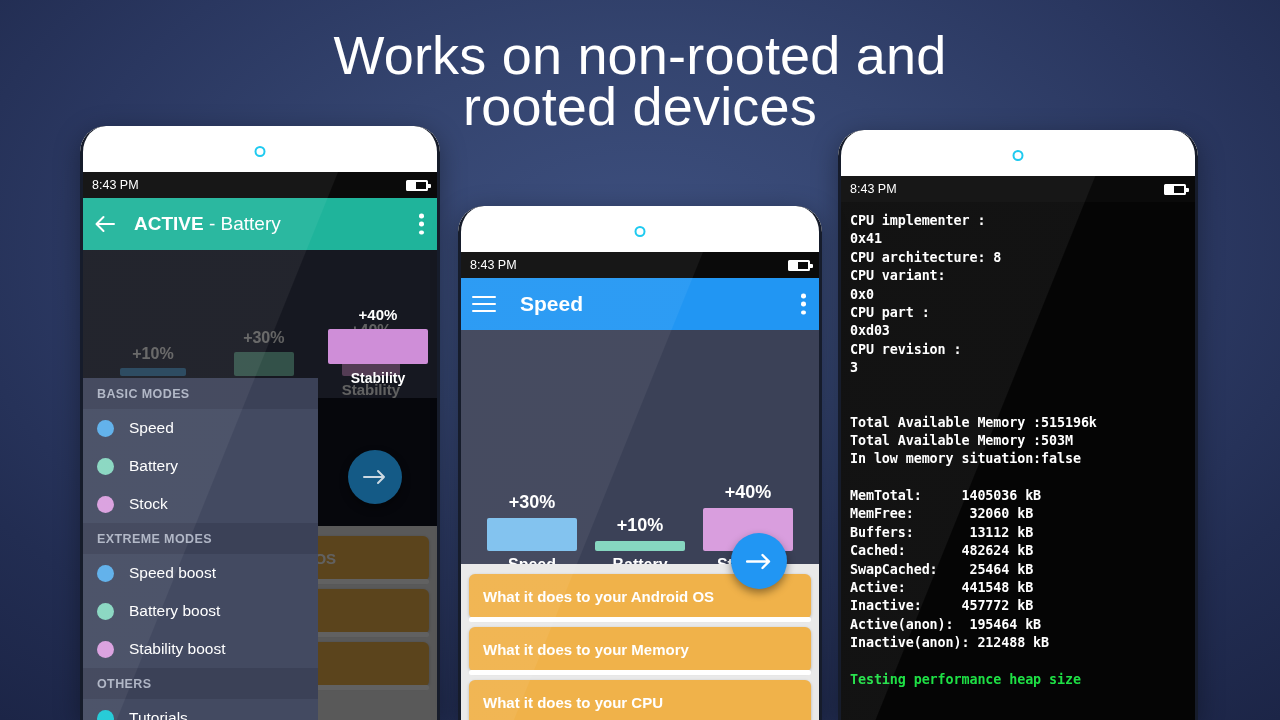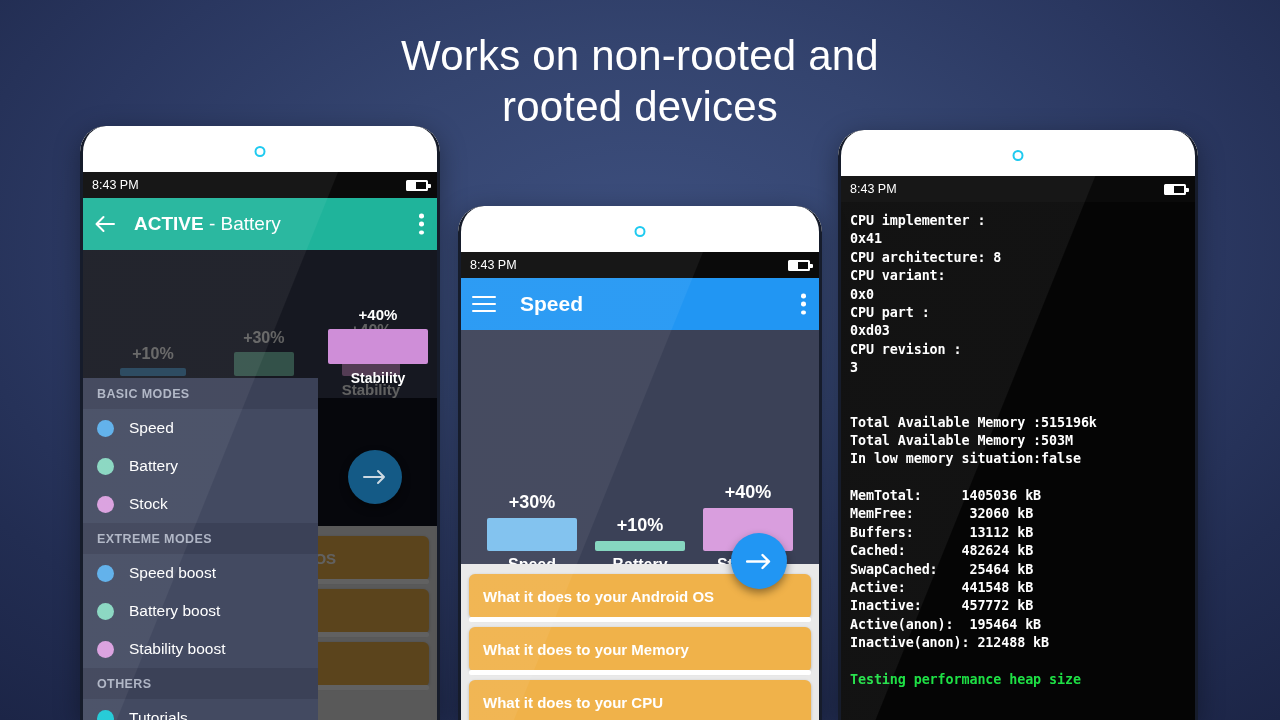--- a/index.html
+++ b/index.html
@@ -18,21 +18,21 @@
     overflow: hidden;
   }
 
   
   .headline {
     position: absolute;
     left: 0; top: 30px;
     width: 1280px;
     text-align: center;
     color: #ffffff;
-    font-size: 42px;
+    font-size: 54px;
     line-height: 51px;
     font-weight: 400;
     letter-spacing: 0.2px;
     white-space: pre-line;
   }
 
   
   .phone {
     position: absolute;
     background: #101420;

